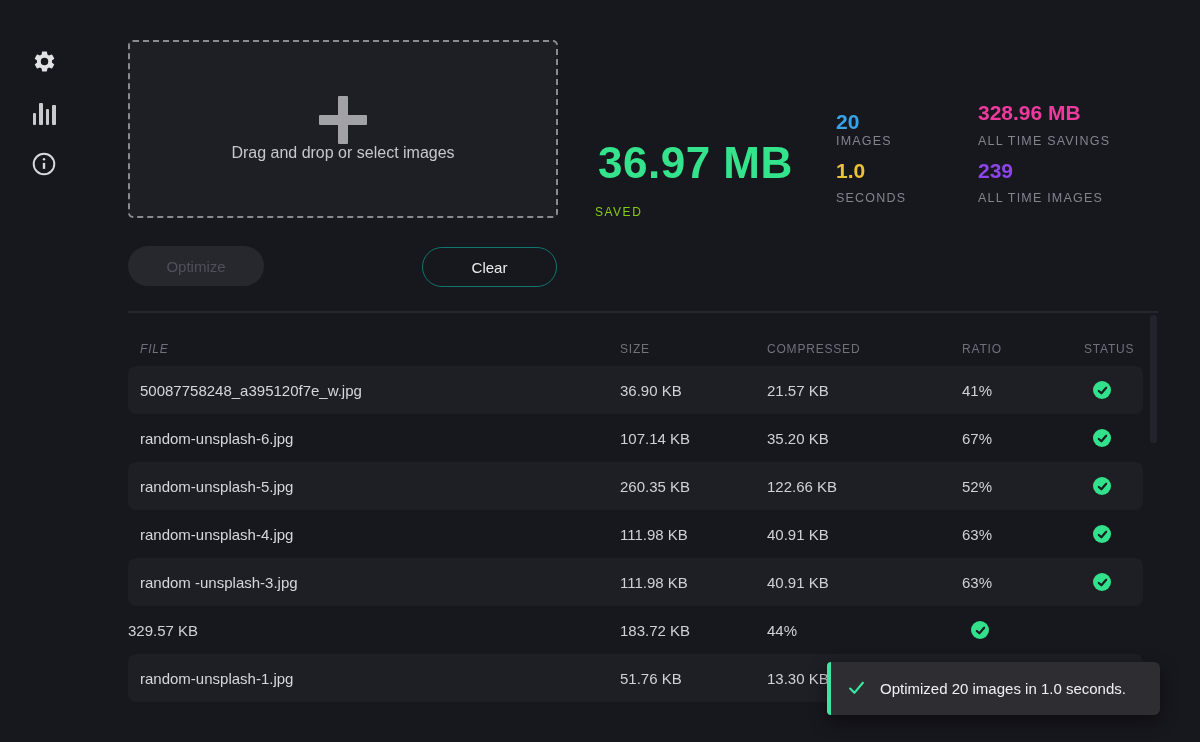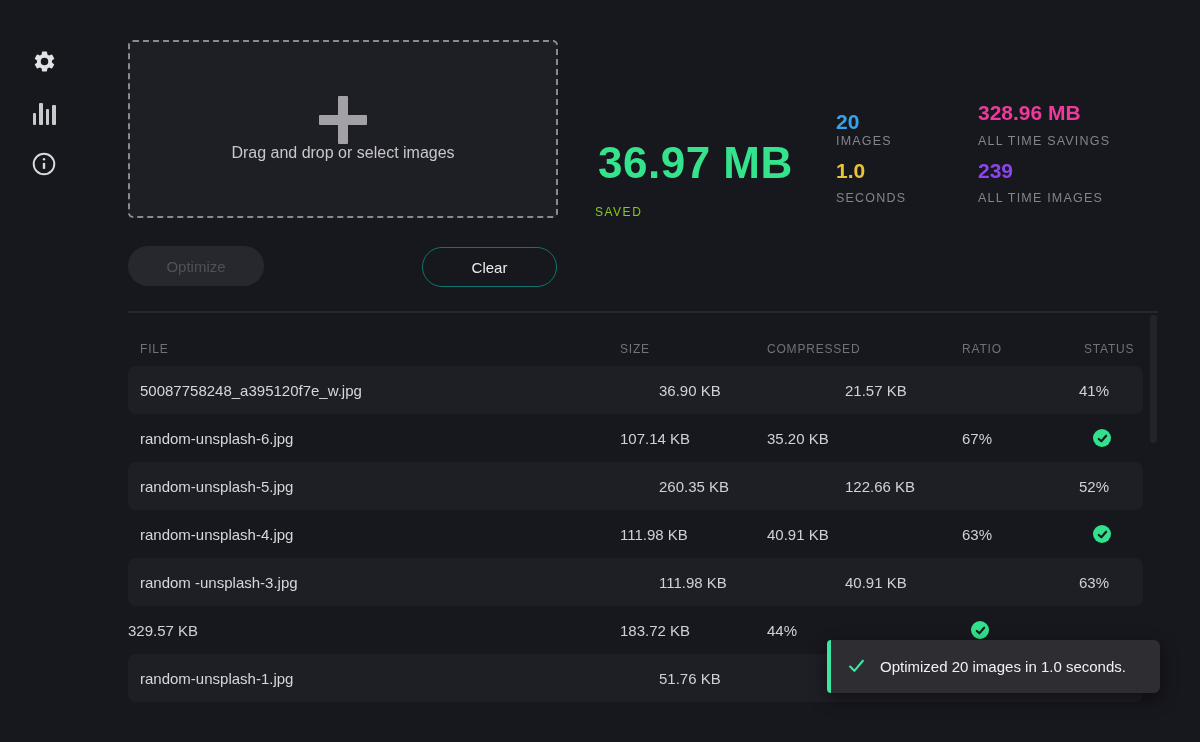--- a/index.html
+++ b/index.html
@@ -43,33 +43,33 @@
   .btn { border-radius:20px; font-size:15px; display:flex; align-items:center; justify-content:center; cursor:pointer; }
   .btn-optimize { left:128px; top:246px; width:136px; height:40px; background:#27272e; color:#50505a; border:none; }
   .btn-clear { left:422px; top:247px; width:135px; height:40px; background:transparent; border:1px solid #0f766e; color:#ececef; }
 
   .divider { left:128px; top:311px; width:1030px; height:2px; background:#26262d; }
 
   
   .table { left:128px; top:332px; width:1015px; }
   .trow { display:grid; grid-template-columns:492px 147px 195px 122px 1fr; align-items:center; }
   .thead { height:34px; color:#71717a; font-size:12px; letter-spacing:0.8px; }
-  .thead > div:first-child { padding-left:12px; }
+  .thead > div:first-child { padding-left:12px;font-style:italic; }
   .rows .trow { height:48px; font-size:15px; border-radius:8px; }
-  .rows .trow.alt { background:#1e1e25;gap:39px; }
+  .rows .trow.alt { background:#1e1e25; }
   .cell-file { padding-left:12px; color:#d6d6db; white-space:nowrap; overflow:hidden; }
   .cell-num { color:#d0d0d6; }
   .cell-status { display:flex; justify-content:flex-start; padding-left:9px; }
   .check-badge { width:18px; height:18px; border-radius:50%; background:#32e18c;
     display:flex; align-items:center; justify-content:center; }
 
   .scroll-thumb { left:1150px; top:315px; width:7px; height:128px; background:#23232b; border-radius:3px; cursor:pointer; }
 
   
-  .toast { left:827px; top:640px; width:333px; height:53px;
+  .toast { left:827px; top:662px; width:333px; height:53px;
     background:#2d2d32; border-left:4px solid #3be6a0; border-radius:4px 6px 6px 4px;
     display:flex; align-items:center; gap:15px; padding-left:17px;
     box-shadow:0 6px 18px rgba(0,0,0,0.45); color:#f0f0f2; font-size:15px; }
 </style>
 </head>
 <body>
 
 <div class="side-icon" style="top:47px;">
   <span>
     <svg width="25" height="25" viewBox="0 0 24 24" fill="#e2e2e5">

